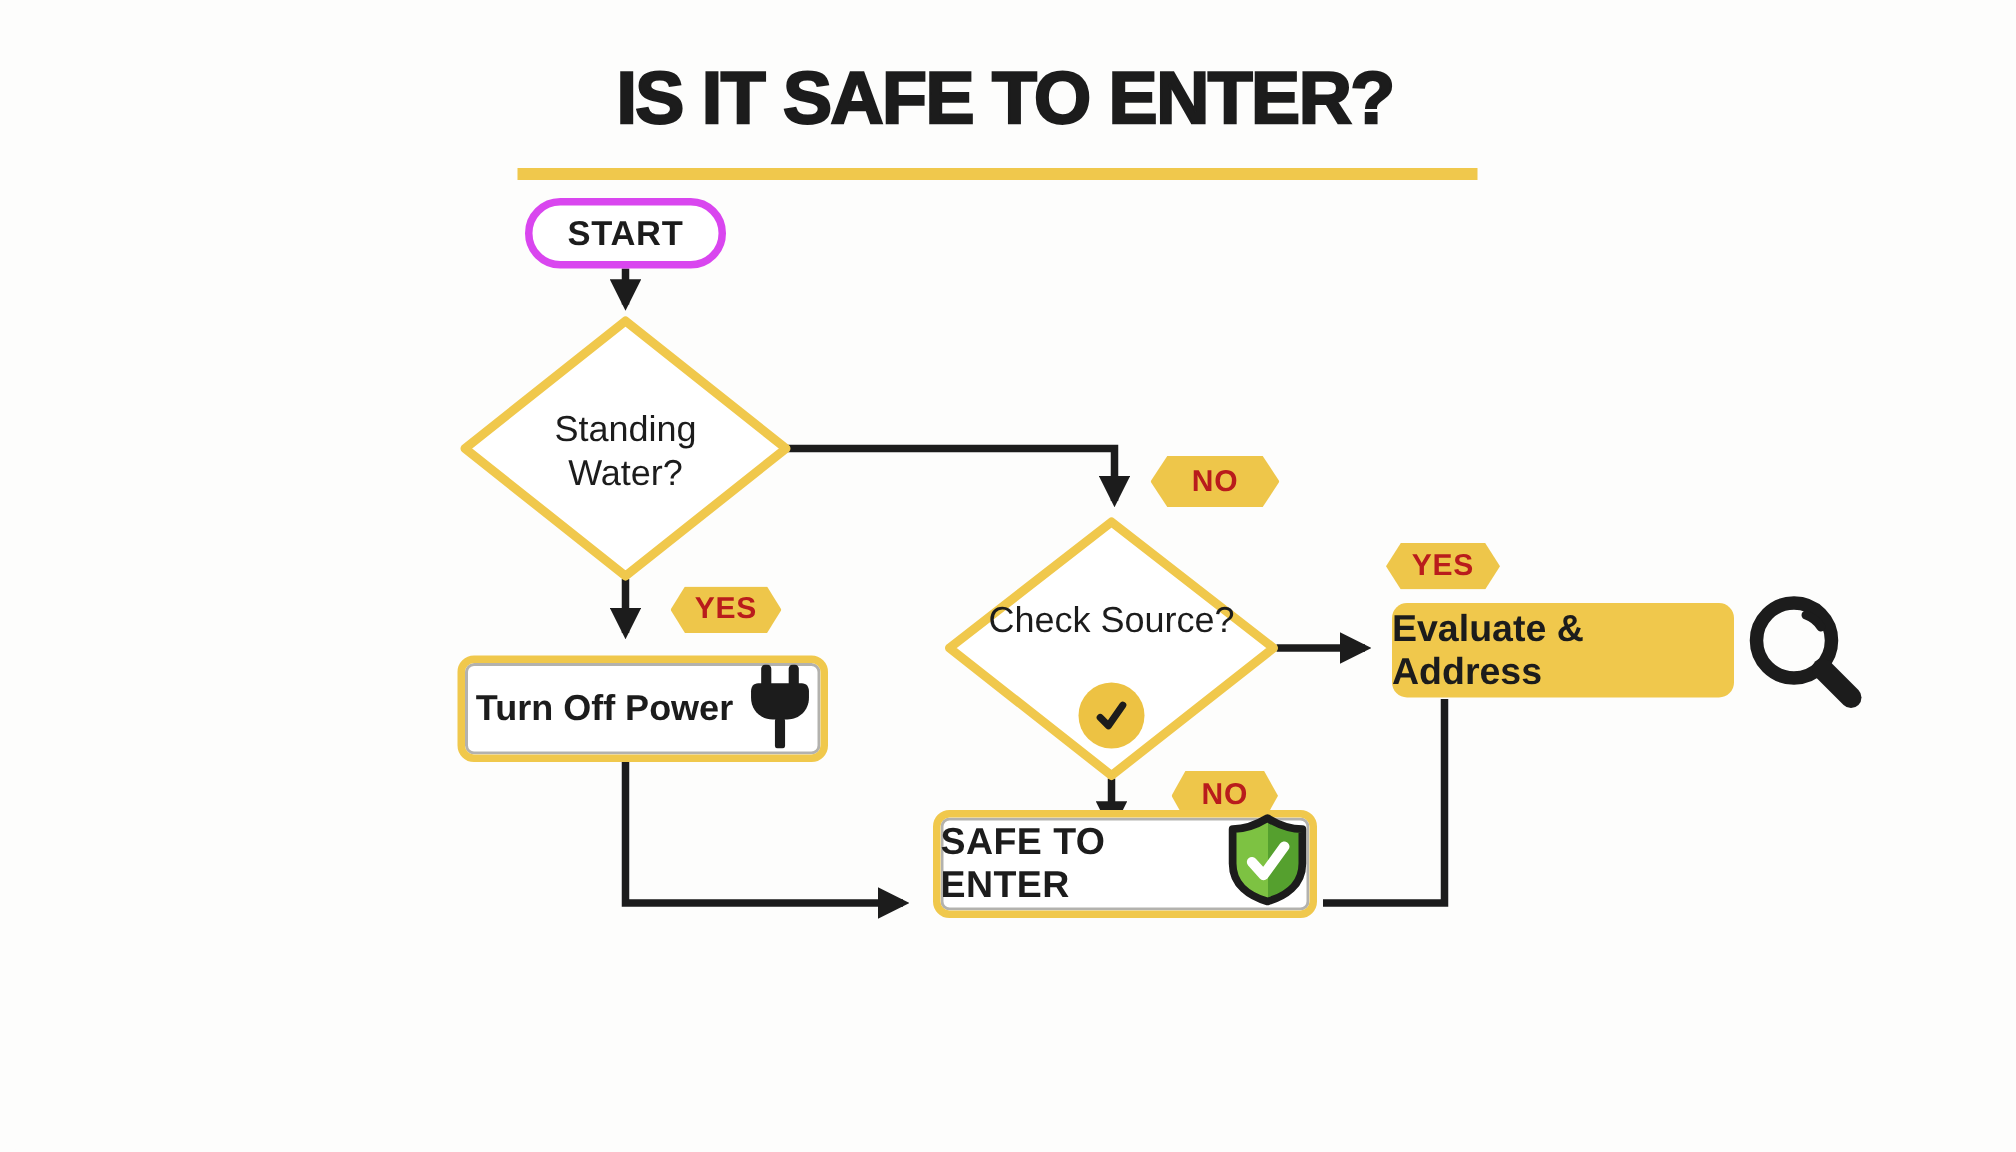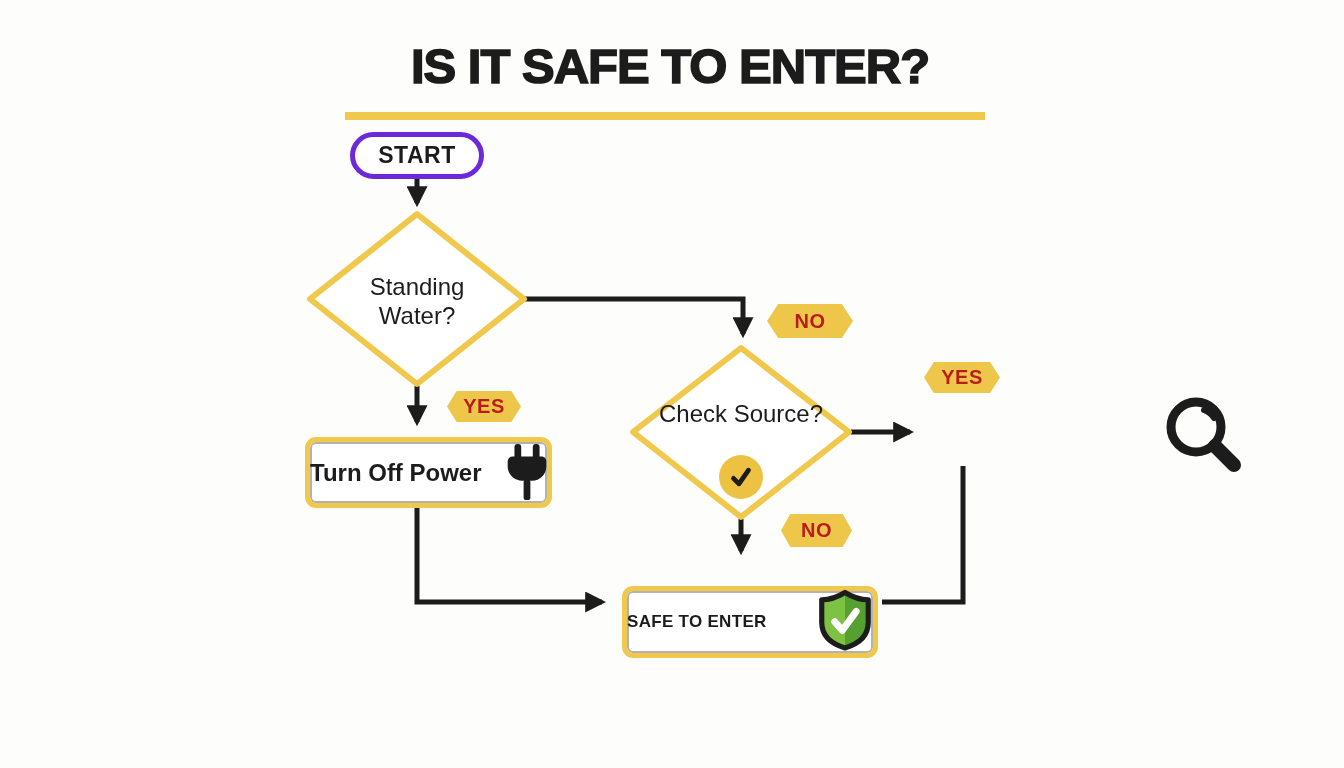--- a/index.html
+++ b/index.html
@@ -13,21 +13,21 @@
   .abs{position:absolute;}
   .title{
     top:38px;left:670px;transform:translateX(-50%);
     font-size:49px;font-weight:700;letter-spacing:-1px;white-space:nowrap;
     -webkit-text-stroke:1.6px #1c1c1c;
   }
   .rule{left:345px;top:112px;width:640px;height:8px;background:#f0c84c;}
   .connectors{left:0;top:0;}
   .start-pill{
     left:350px;top:132px;width:134px;height:47px;box-sizing:border-box;
-    border:5px solid #6d28d9;border-radius:26px;background:#fff;
+    border:5px solid #d946ef;border-radius:26px;background:#fff;
     display:flex;align-items:center;justify-content:center;
     font-size:23px;font-weight:700;letter-spacing:.5px;
   }
   .diamond-label{
     text-align:center;font-weight:400;font-size:24px;line-height:1.22;
   }
   .sw-label{left:340px;top:272px;width:154px;}
   .cs-label{left:654px;top:399px;width:174px;white-space:nowrap;}
   .badge{
     background:#eec64a;display:flex;align-items:center;justify-content:center;
@@ -35,25 +35,25 @@
     clip-path:polygon(13% 0%,87% 0%,100% 50%,87% 100%,13% 100%,0% 50%);
   }
   .badge-no-1{left:767px;top:304px;width:86px;height:34px;}
   .badge-yes-1{left:447px;top:391px;width:74px;height:31px;}
   .badge-yes-2{left:924px;top:362px;width:76px;height:31px;}
   .badge-no-2{left:781px;top:514px;width:71px;height:33px;}
   .white-box{
     box-sizing:border-box;background:#fff;
     border:5px solid #f0c84c;border-radius:11px;
     box-shadow:inset 0 0 0 2px rgba(75,72,62,.42);
-    display:flex;align-items:center;justify-content:space-between;gap:11px;
+    display:flex;align-items:center;justify-content:center;gap:11px;
     font-weight:700;
   }
   .turn-off{left:305px;top:437px;width:247px;height:71px;font-size:24px;}
-  .safe{left:622px;top:586px;width:256px;height:72px;font-size:17px;letter-spacing:.3px;}
+  .safe{left:622px;top:540px;width:256px;height:72px;font-size:25px;letter-spacing:.3px;}
   .evaluate{
     left:928px;top:402px;width:228px;height:63px;box-sizing:border-box;
     background:#f0c84c;border-radius:10px;
     display:flex;align-items:center;justify-content:center;
     font-size:25px;font-weight:700;
   }
   .check-circle{
     left:719px;top:455px;width:44px;height:44px;border-radius:50%;
     background:#edc243;display:flex;align-items:center;justify-content:center;
   }
@@ -120,20 +120,23 @@
     <span class="plug-icon">
       <svg width="40" height="56" viewBox="0 0 40 58" fill="#1c1c1c">
         <rect x="7" y="0" width="7" height="16" rx="3"></rect>
         <rect x="26" y="0" width="7" height="16" rx="3"></rect>
         <path d="M5 13 H35 C38.3 13 40 15.5 40 18.5 V23 C40 31.5 33.5 38 25 38 H15 C6.5 38 0 31.5 0 23 V18.5 C0 15.5 1.7 13 5 13 Z"></path>
         <rect x="16.5" y="37" width="7" height="21" rx="2"></rect>
       </svg>
     </span>
   </div>
 
+  <div class="abs evaluate">
+    <span>Evaluate &amp; Address</span>
+  </div>
 
   <div class="abs magnifier">
     <svg width="84" height="88" viewBox="0 0 84 88" fill="none">
       <circle cx="34" cy="33" r="25" stroke="#1c1c1c" stroke-width="9"></circle>
       <path d="M42 16 A20 20 0 0 1 52 24" stroke="#1c1c1c" stroke-width="6" stroke-linecap="round"></path>
       <line x1="53" y1="52" x2="72" y2="71" stroke="#1c1c1c" stroke-width="14" stroke-linecap="round"></line>
     </svg>
   </div>
 
   <div class="abs white-box safe">

